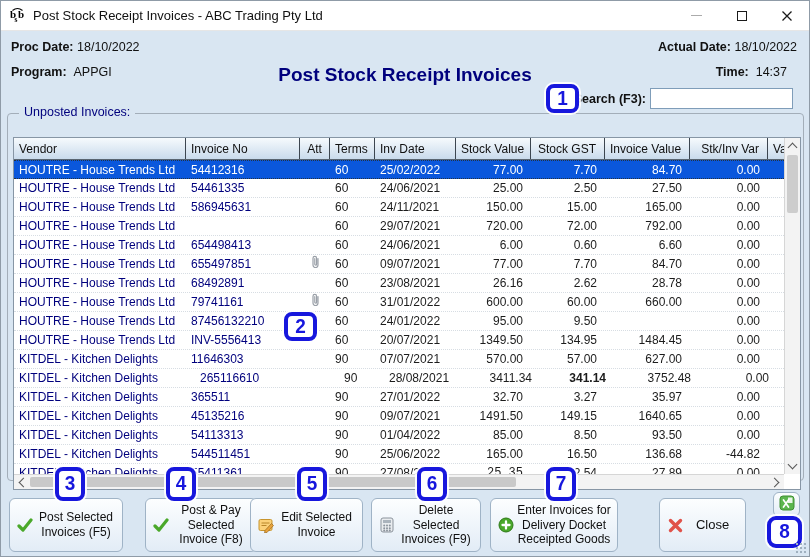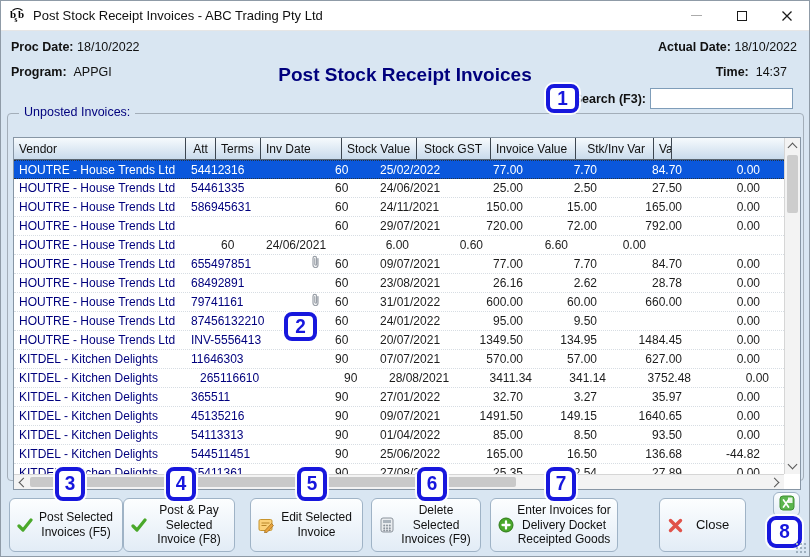--- a/index.html
+++ b/index.html
@@ -56,21 +56,21 @@
   .chev.left{transform:rotate(45deg);margin-left:3px}
   .chev.right{transform:rotate(225deg);margin-right:3px}
   .chev.up{transform:rotate(135deg);margin-top:3px}
   .chev.down{transform:rotate(315deg);margin-bottom:3px}
 
   
   .btn{position:absolute;top:497px;height:54px;border:1px solid #9fb3c6;border-radius:6px;background:linear-gradient(#fcfeff,#e2ecf6);display:flex;align-items:center;padding:3px 5px;cursor:default}
   .btn .bicon{flex:none;width:20px;display:flex;justify-content:center}
   .btn .txt{flex:1;text-align:center;font-size:12px;line-height:1.22;white-space:pre-line;color:#101010}
   .b-post{left:8px;width:114px}
-  .b-postpay{left:122px;width:112px}
+  .b-postpay{left:144px;width:112px}
   .b-edit{left:249px;width:113px}
   .b-delete{left:370px;width:110px}
   .b-enter{left:489px;width:128px}
   .b-close{left:658px;width:87px}
   .b-excel{position:absolute;left:772px;top:491px;width:27px;height:25px;border:1px solid #9fb3c6;border-radius:6px;background:linear-gradient(#fcfeff,#e2ecf6);display:flex;align-items:center;justify-content:center}
 
   
   .callout{position:absolute;background:#fff;border:4px solid #1717dd;border-radius:8px;color:#1717dd;display:flex;align-items:center;justify-content:center;box-shadow:0 0 0 2px rgba(255,255,255,.9);font-weight:bold}
   .callout span{font-size:19px;transform:scaleY(1.08)}
   .co-1{left:545px;top:83px;width:33px;height:29px}
@@ -130,20 +130,21 @@
 
   <div class="search-label">Search (F3):</div>
   <input class="search-input" type="text" value="" style="">
 
   <div class="groupbox"></div>
   <div class="group-label">Unposted Invoices:</div>
 
   <div class="table">
     <div class="grid-header">
         <div class="th al-left" style="width: 172px;">Vendor</div>
+        <div class="th al-left" style="width: 114px;">Invoice No</div>
         <div class="th al-center" style="width: 30px;">Att</div>
         <div class="th al-left" style="width: 45px;">Terms</div>
         <div class="th al-left" style="width: 81px;">Inv Date</div>
         <div class="th al-right" style="width: 75px;">Stock Value</div>
         <div class="th al-right" style="width: 74px;">Stock GST</div>
         <div class="th al-right" style="width: 85px;">Invoice Value</div>
         <div class="th al-right" style="width: 78px;">Stk/Inv Var</div>
         <div class="th al-left" style="width: 18px;">Va</div>
       </div>
     <div class="grid-body">
@@ -190,20 +191,21 @@
           <div class="td al-left col-terms" style="width: 45px;">60</div>
           <div class="td al-left col-inv_date" style="width: 81px;">29/07/2021</div>
           <div class="td al-right col-stock_value" style="width: 75px;">720.00</div>
           <div class="td al-right col-stock_gst" style="width: 74px;">72.00</div>
           <div class="td al-right col-invoice_value" style="width: 85px;">792.00</div>
           <div class="td al-right col-stk_inv_var" style="width: 78px;">0.00</div>
           <div class="td al-left col-va" style="width: 18px;"></div>
         </div>
         <div class="tr">
           <div class="td al-left col-vendor" style="width: 172px;">HOUTRE - House Trends Ltd</div>
+          <div class="td al-left col-invoice_no" style="width: 114px;">654498413</div>
           <div class="td al-center col-att" style="width: 30px;"></div>
           <div class="td al-left col-terms" style="width: 45px;">60</div>
           <div class="td al-left col-inv_date" style="width: 81px;">24/06/2021</div>
           <div class="td al-right col-stock_value" style="width: 75px;">6.00</div>
           <div class="td al-right col-stock_gst" style="width: 74px;">0.60</div>
           <div class="td al-right col-invoice_value" style="width: 85px;">6.60</div>
           <div class="td al-right col-stk_inv_var" style="width: 78px;">0.00</div>
           <div class="td al-left col-va" style="width: 18px;"></div>
         </div>
         <div class="tr">
@@ -286,21 +288,21 @@
           <div class="td al-right col-stk_inv_var" style="width: 78px;">0.00</div>
           <div class="td al-left col-va" style="width: 18px;"></div>
         </div>
         <div class="tr">
           <div class="td al-left col-vendor" style="width: 172px;">KITDEL - Kitchen Delights</div>
           <div class="td al-left col-invoice_no" style="width: 114px; margin-left: 9px;">265116610</div>
           <div class="td al-center col-att" style="width: 30px;"></div>
           <div class="td al-left col-terms" style="width: 45px;">90</div>
           <div class="td al-left col-inv_date" style="width: 81px;">28/08/2021</div>
           <div class="td al-right col-stock_value" style="width: 75px;">3411.34</div>
-          <div class="td al-right col-stock_gst" style="width: 74px;">341.14</div>
+          <div class="td al-right col-stock_gst" style="width: 74px; font-weight: bold;">341.14</div>
           <div class="td al-right col-invoice_value" style="width: 85px;">3752.48</div>
           <div class="td al-right col-stk_inv_var" style="width: 78px;">0.00</div>
           <div class="td al-left col-va" style="width: 18px;"></div>
         </div>
         <div class="tr">
           <div class="td al-left col-vendor" style="width: 172px;">KITDEL - Kitchen Delights</div>
           <div class="td al-left col-invoice_no" style="width: 114px;">365511</div>
           <div class="td al-center col-att" style="width: 30px;"></div>
           <div class="td al-left col-terms" style="width: 45px;">90</div>
           <div class="td al-left col-inv_date" style="width: 81px;">27/01/2022</div>
@@ -345,21 +347,21 @@
           <div class="td al-right col-invoice_value" style="width: 85px;">136.68</div>
           <div class="td al-right col-stk_inv_var" style="width: 78px;">-44.82</div>
           <div class="td al-left col-va" style="width: 18px;"></div>
         </div>
         <div class="tr">
           <div class="td al-left col-vendor" style="width: 172px;">KITDEL - Kitchen Delights</div>
           <div class="td al-left col-invoice_no" style="width: 114px;">55411361</div>
           <div class="td al-center col-att" style="width: 30px;"></div>
           <div class="td al-left col-terms" style="width: 45px;">90</div>
           <div class="td al-left col-inv_date" style="width: 81px;">27/08/2021</div>
-          <div class="td al-right col-stock_value" style="width: 75px;">25.35</div>
+          <div class="td al-right col-stock_value" style="width: 75px; font-family: Liberation Mono, monospace;">25.35</div>
           <div class="td al-right col-stock_gst" style="width: 74px;">2.54</div>
           <div class="td al-right col-invoice_value" style="width: 85px;">27.89</div>
           <div class="td al-right col-stk_inv_var" style="width: 78px;">0.00</div>
           <div class="td al-left col-va" style="width: 18px;"></div>
         </div>
       </div>
 
     <div class="vsb">
       <div class="sb-btn sb-up">
           <span class="chev up"></span>

